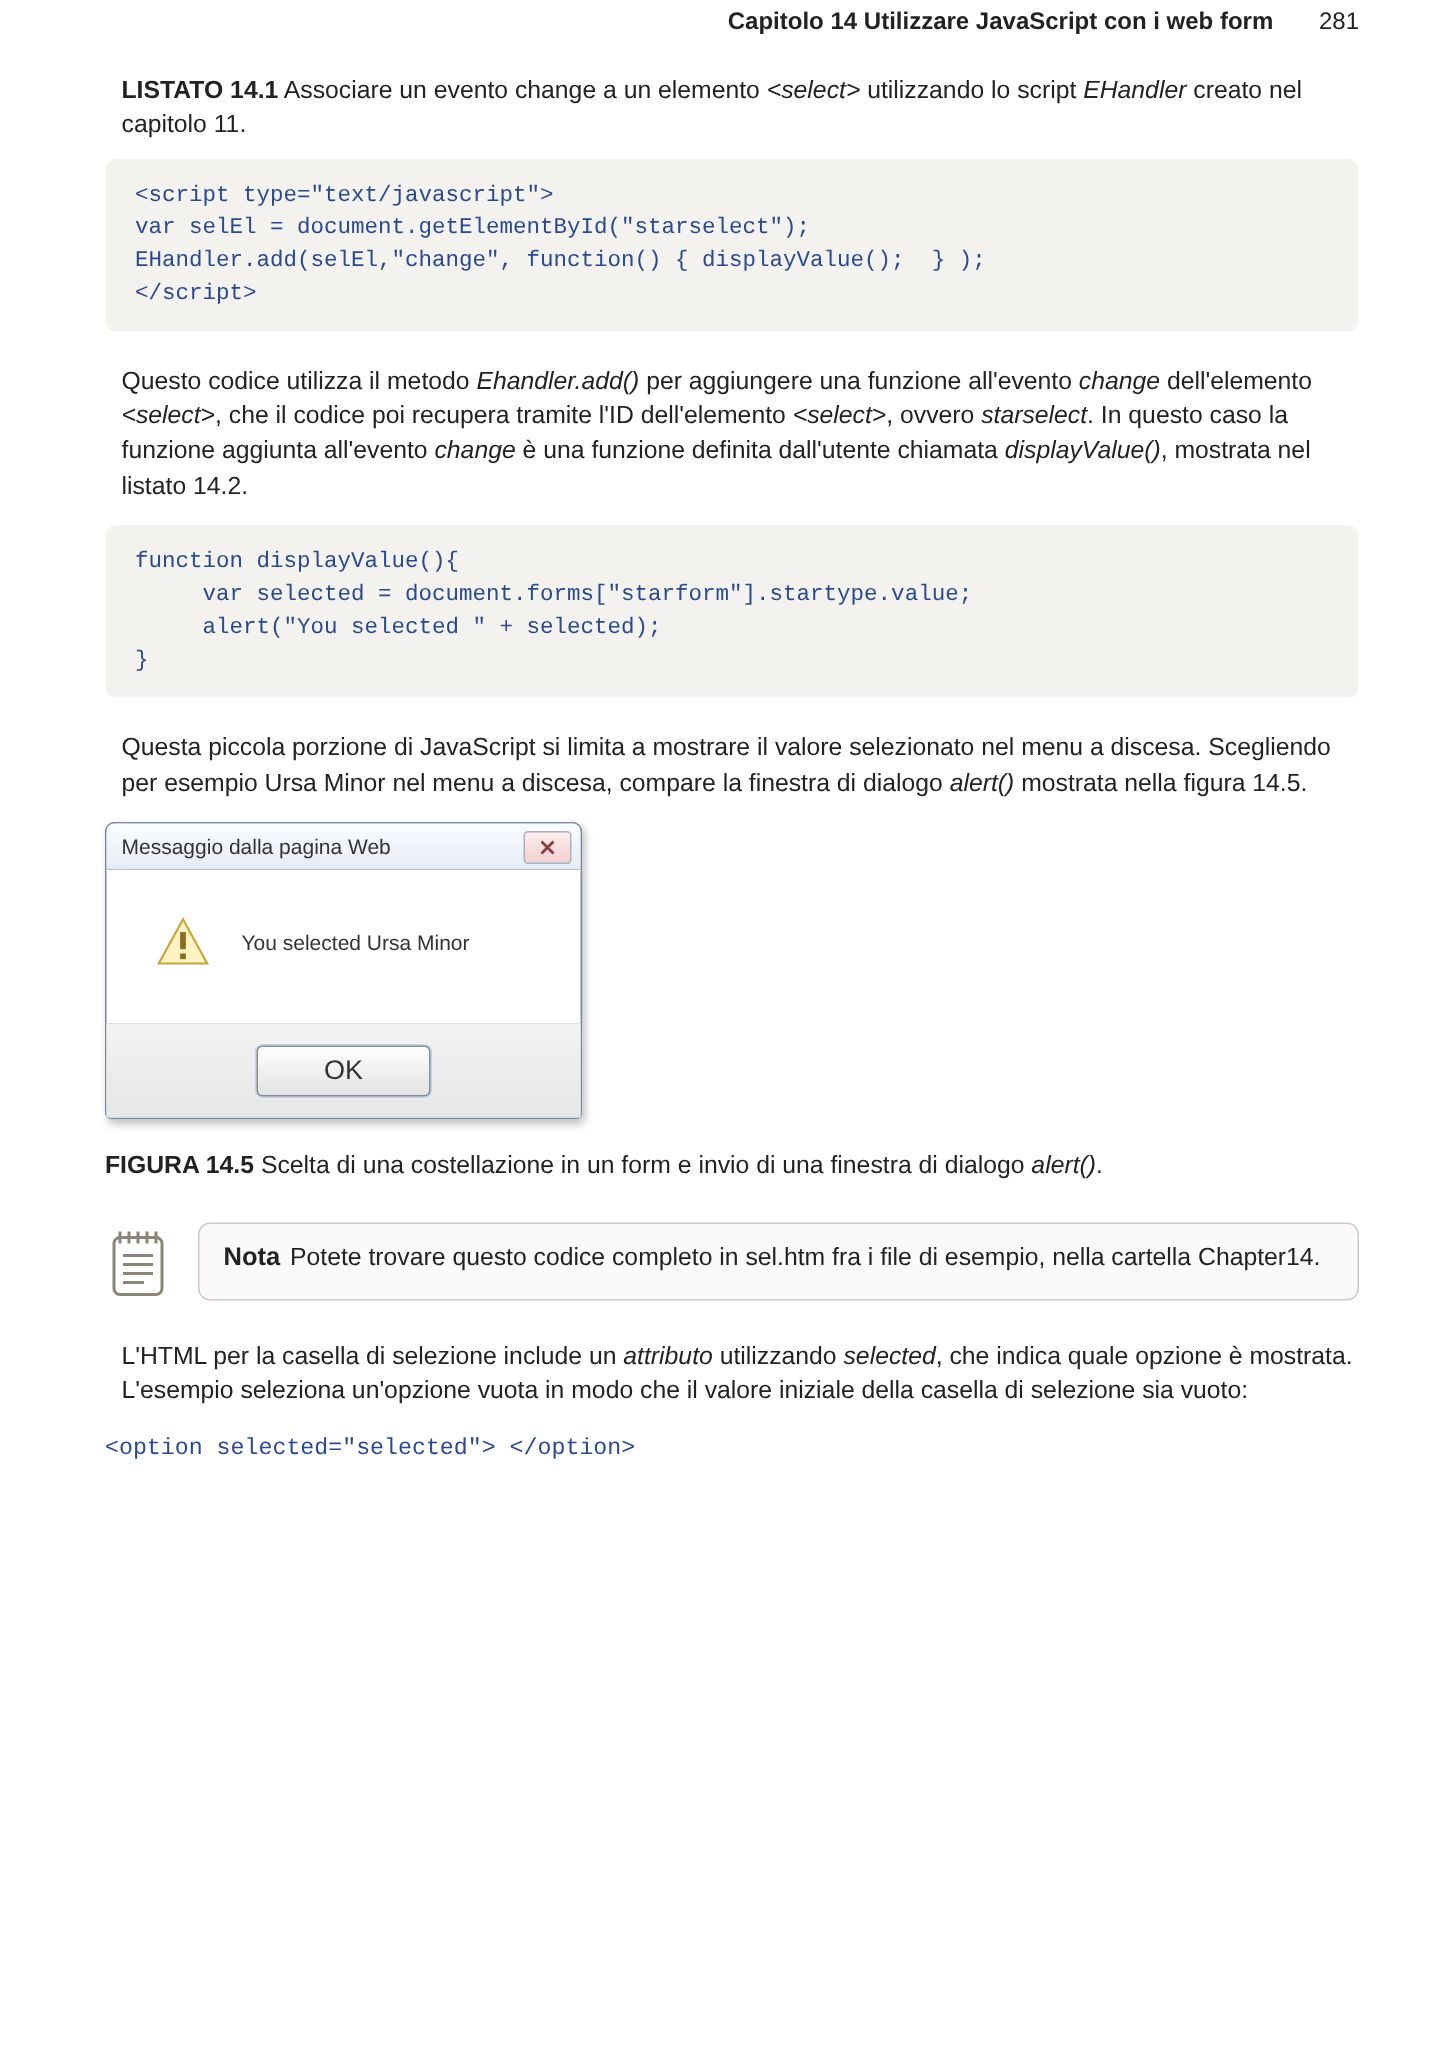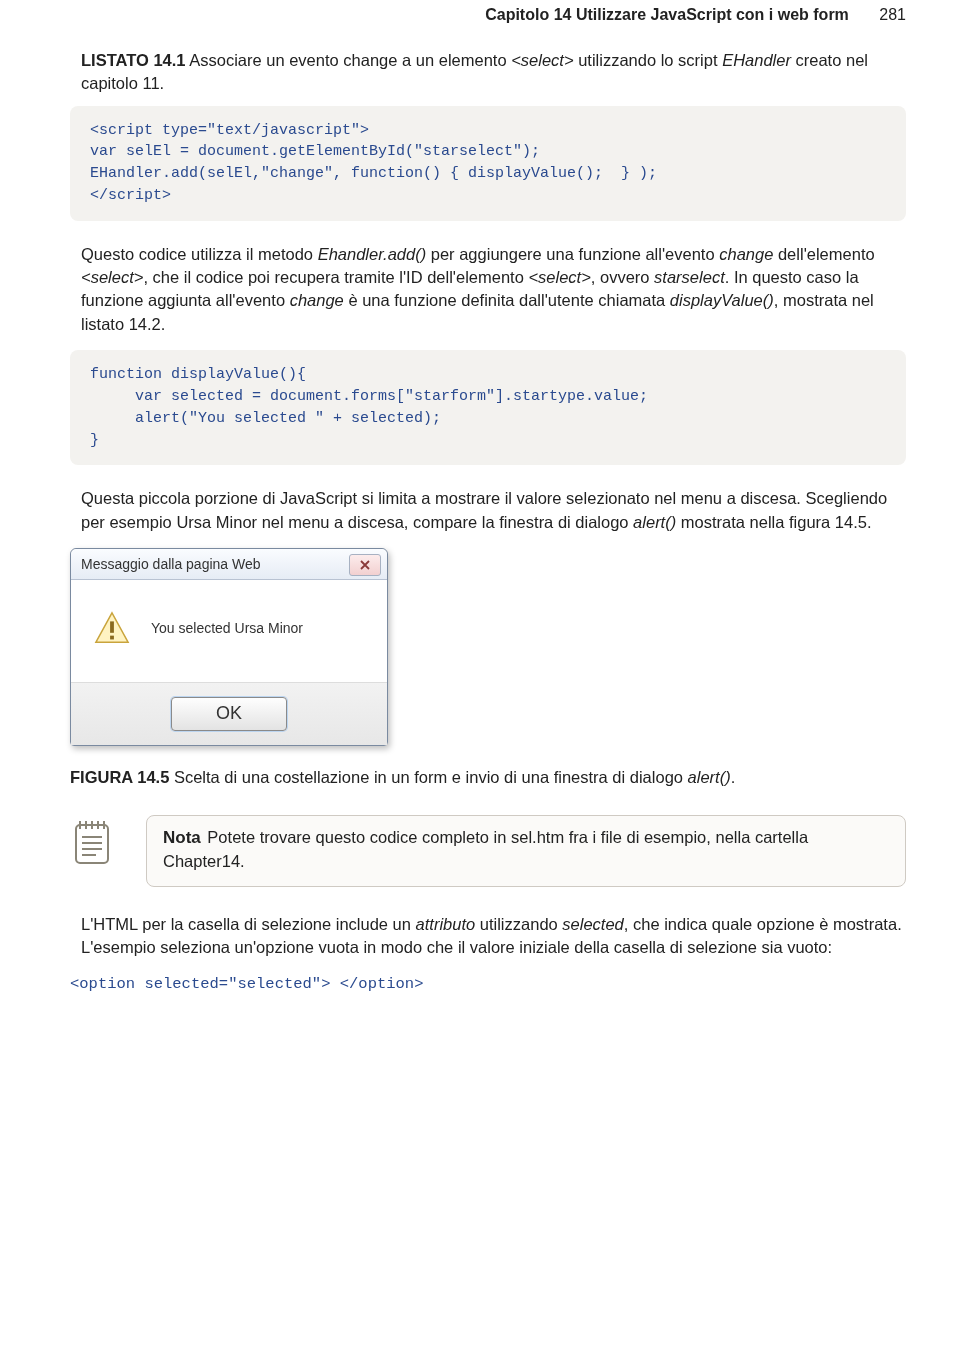--- a/index.html
+++ b/index.html
@@ -49,21 +49,21 @@
   .code-inline {
     font-family: "Consolas", "Menlo", "Courier New", monospace;
     color: #2a4a8f;
     font-size: 15.5px;
   }
   .figure-label { margin: 20px 0 26px 0; }
   .figure-label .label { font-weight: 700; }
   .note-box {
     display: flex;
     margin: 10px 0 26px 0;
-    gap: 32px;
+    gap: 18px;
   }
   .note-icon {
     width: 44px; height: 48px;
     flex: 0 0 auto;
     margin-top: 4px;
   }
   .note-body {
     flex: 1;
     border: 1px solid #cfcac3;
     border-radius: 8px;
@@ -89,21 +89,21 @@
     justify-content: space-between;
     background: linear-gradient(#fafcff, #e6ecf5);
     border-bottom: 1px solid #b8c2d2;
     padding: 5px 6px 3px 10px;
     border-radius: 6px 6px 0 0;
   }
   .dialog-body {
     display: flex;
     align-items: center;
     gap: 20px;
-    padding: 30px 22px 34px 22px;
+    padding: 30px 22px 34px 32px;
     border-bottom: 1px solid #ddd;
   }
   .dialog-footer {
     background: linear-gradient(#f2f2f2,#e7e7e7);
     padding: 14px 20px;
     text-align: center;
   }
   .btn-ok {
     display: inline-block;
     min-width: 86px;

